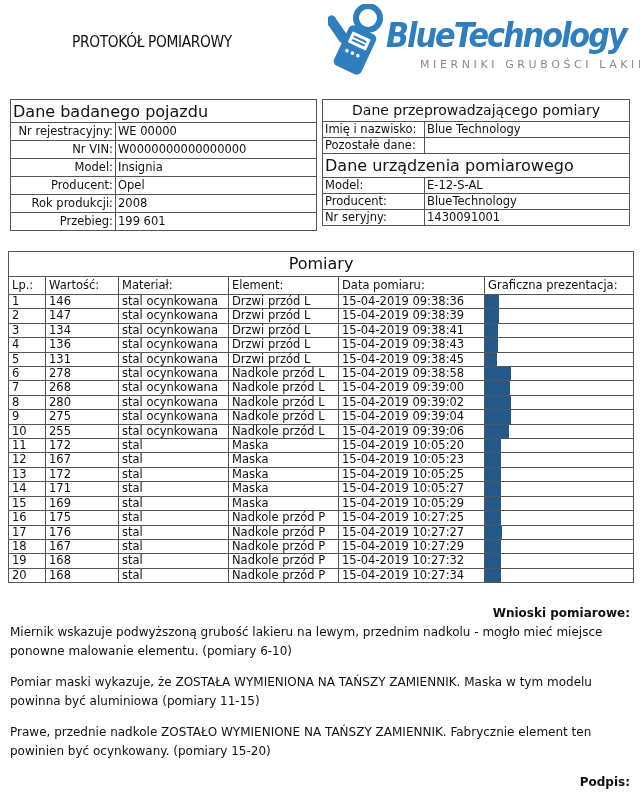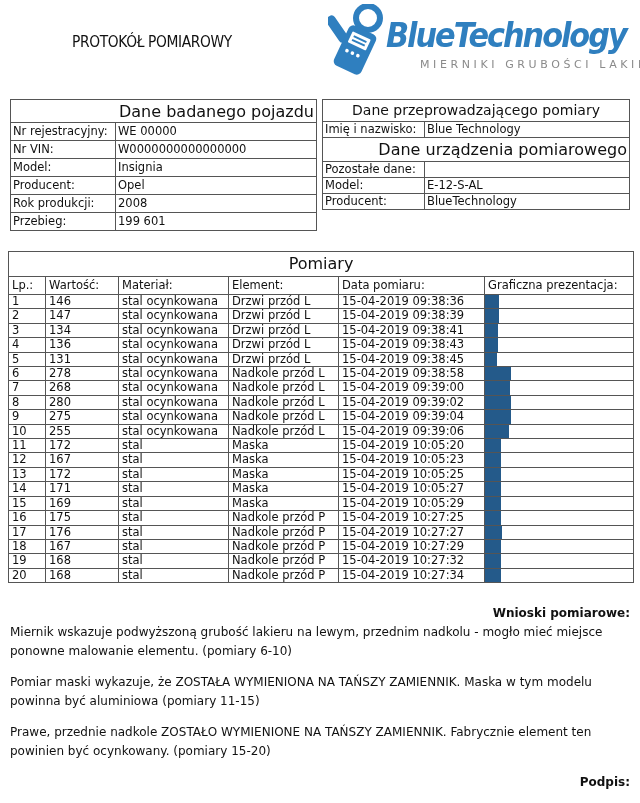--- a/index.html
+++ b/index.html
@@ -9,27 +9,27 @@
                transform: scaleX(0.92); transform-origin: left; }
   .logo { position: absolute; left: 328px; top: 4px; width: 300px; height: 72px; }
   .logo-word { position: absolute; left: 58px; top: 12px; font-family: "DejaVu Sans", sans-serif;
                font-weight: bold; font-style: italic; font-size: 33px; color: #2f7fbf;
                letter-spacing: -2.2px; transform: scaleX(0.92); transform-origin: left; white-space: nowrap; }
   .logo-sub { position: absolute; left: 92px; top: 54px; font-size: 11px; letter-spacing: 3.6px; color: #8a8a8a; white-space: nowrap; }
 
   table { border-collapse: collapse; position: absolute; }
   td, th { border: 1px solid #555; padding: 0 2px; font-size: 11.5px; line-height: 16px; white-space: nowrap;
            font-weight: normal; text-align: left; overflow: hidden; }
-  .hdr { text-align: right; font-size: 16px; line-height: 21px; }
+  .hdr { text-align: left; font-size: 16px; line-height: 21px; }
   .hdr-sm { text-align: center; font-size: 14px; line-height: 20px; }
 
   #vehicle { left: 10px; top: 99px; width: 307px; }
   #vehicle td { height: 17px; line-height: 17px; }
   #vehicle td.hdr { height: 22px; }
-  #vehicle td.c1 { width: 100px; }
+  #vehicle td.c1 { width: 100px; text-align: right; }
 
   #operator { left: 322px; top: 99px; width: 308px; border-radius: 15px; }
   #operator td { height: 15px; line-height: 15px; }
   #operator td.hdr-sm { height: 21px; line-height: 21px; }
   #operator td.hdr { height: 23px; line-height: 23px; }
   #operator td.c1 { width: 97px; }
 
   #measure { left: 8px; top: 251px; width: 625px; table-layout: fixed; }
   #measure td { height: 13.4px; line-height: 13.4px; padding: 0 3px; font-size: 11.5px; }
   #measure td.title { height: 24px; line-height: 24px; font-size: 16px; text-align: center; }
@@ -103,33 +103,37 @@
 <table id="operator">
   <tbody>
       <tr>
         <td colspan="2" class="hdr-sm">Dane przeprowadzającego pomiary</td>
       </tr>
   <tr>
         <td class="c1">Imię i nazwisko:</td>
         <td>Blue Technology</td>
       </tr>
   <tr>
-        <td colspan="2" class="hdr">Dane urządzenia pomiarowego</td>
-      </tr>
-  <tr>
         <td class="c1">Pozostałe dane:</td>
         <td></td>
       </tr>
   <tr>
+        <td colspan="2" class="hdr">Dane urządzenia pomiarowego</td>
+      </tr>
+  <tr>
         <td class="c1">Model:</td>
         <td>E-12-S-AL</td>
       </tr>
   <tr>
         <td class="c1">Producent:</td>
         <td>BlueTechnology</td>
+      </tr>
+  <tr>
+        <td class="c1">Nr seryjny:</td>
+        <td>1430091001</td>
       </tr>
 </tbody>
   </table>
 
 <table id="measure">
   <colgroup>
     <col style="width:37px">
       <col style="width:73px">
       <col style="width:110px">
       <col style="width:110px">

